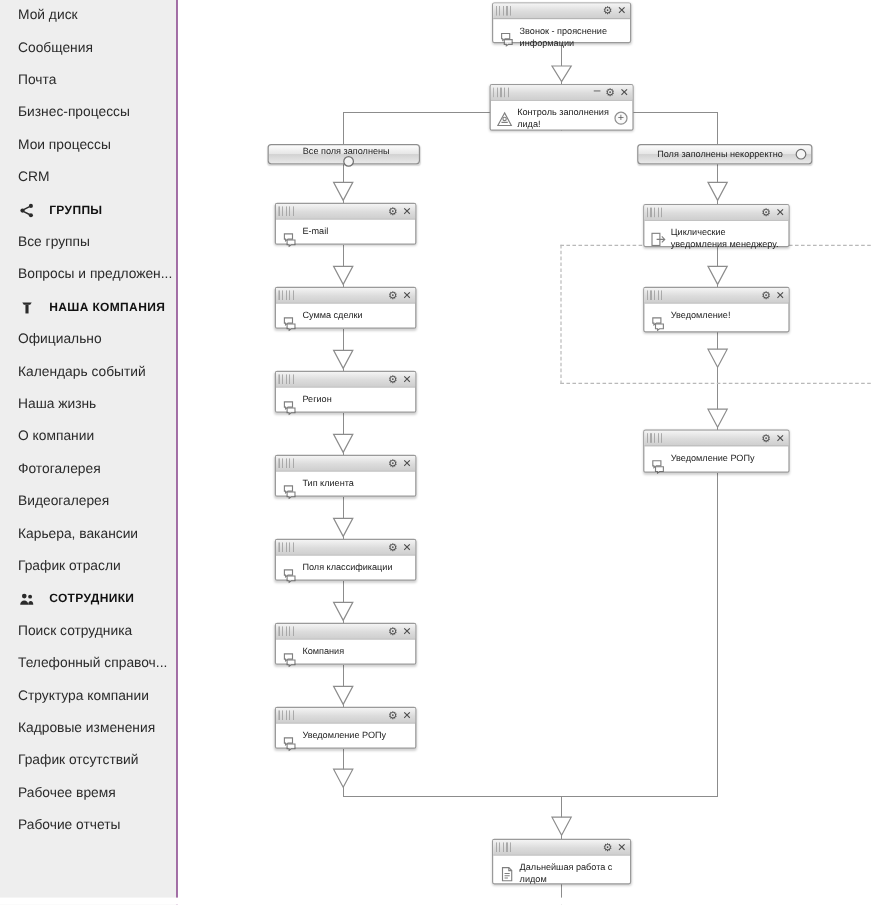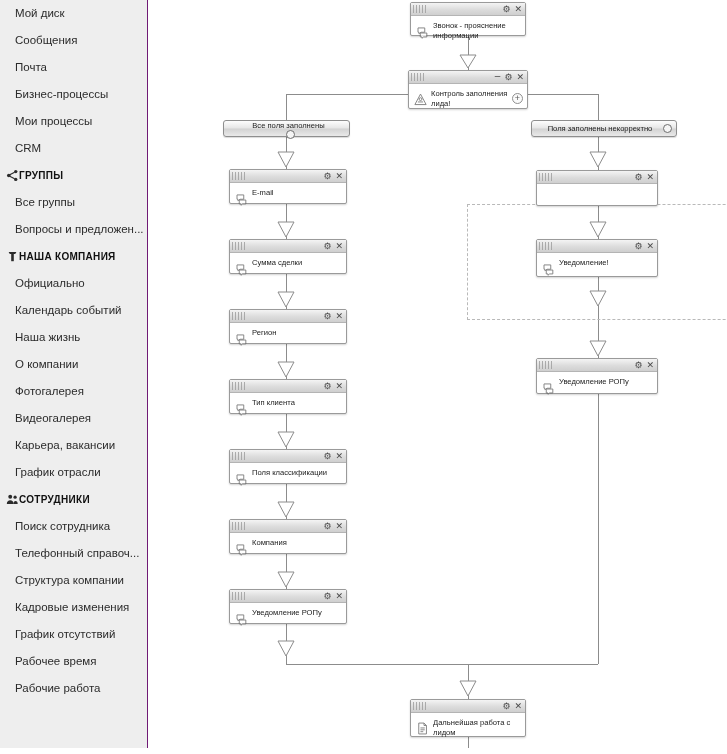--- a/index.html
+++ b/index.html
@@ -26,30 +26,30 @@
     padding-left: 15px;
     font-size: 11.5px;
     color: #2b2b2b;
     white-space: nowrap;
     overflow: hidden;
     cursor: pointer;
   }
   .nav-section {
     height: 27px;
     line-height: 27px;
-    padding-left: 6px;
+    padding-left: 16px;
     font-size: 10px;
     font-weight: bold;
     letter-spacing: .3px;
     color: #111;
     text-transform: uppercase;
     white-space: nowrap;
     display: flex;
     align-items: center;
-    gap: 0;
+    gap: 12px;
     cursor: pointer;
   }
   .sec-icon { width: 13px; height: 13px; display:inline-block; flex:none; }
   .sec-icon svg { display:block; }
 
   
   #canvas {
     position: absolute; left:149px; top:0;
     width: 578px; height: 754px;
     background: #ffffff;
@@ -220,21 +220,21 @@
           </svg>
         </span>
         <span>СОТРУДНИКИ</span>
       </div>
       <div class="nav-item">Поиск сотрудника</div>
       <div class="nav-item">Телефонный справоч...</div>
       <div class="nav-item">Структура компании</div>
       <div class="nav-item">Кадровые изменения</div>
       <div class="nav-item">График отсутствий</div>
       <div class="nav-item">Рабочее время</div>
-      <div class="nav-item">Рабочие работа</div>
+      <div class="nav-item">Рабочие отчеты</div>
     </div>
 </div>
 
 <div id="canvas">
 
   <svg id="wires" viewBox="0 0 578 754" xmlns="http://www.w3.org/2000/svg">
     <g stroke="#8c8c8c" stroke-width="1" fill="none" shape-rendering="crispEdges">
 
       <path d="M319 36 L319 70"></path>
 
@@ -451,20 +451,29 @@
           <span class="node-text">Уведомление РОПу</span>
         </div>
       </div>
       <div class="node" style="left: 387px; top: 170px; width: 122px; height: 36px;">
         <div class="node-bar">
           <span class="grip"></span>
           <span class="bar-spacer"></span>
           <span class="bar-btn">⚙</span>
           <span class="bar-btn">✕</span>
         </div>
+        <div class="node-body">
+          <span class="node-ico">
+            <svg width="15" height="15" viewBox="0 0 16 16">
+              <rect x="2.5" y="2.6" width="7" height="10.8" fill="none" stroke="#555" stroke-width="1"></rect>
+              <path d="M6.6 8 h7.0 M11.2 5.4 L13.8 8 L11.2 10.6" fill="none" stroke="#555" stroke-width="1"></path>
+            </svg>
+          </span>
+          <span class="node-text">Циклические уведомления менеджеру.</span>
+        </div>
       </div>
       <div class="node" style="left: 387px; top: 239px; width: 122px; height: 38px;">
         <div class="node-bar">
           <span class="grip"></span>
           <span class="bar-spacer"></span>
           <span class="bar-btn">⚙</span>
           <span class="bar-btn">✕</span>
         </div>
         <div class="node-body">
           <span class="node-ico">

